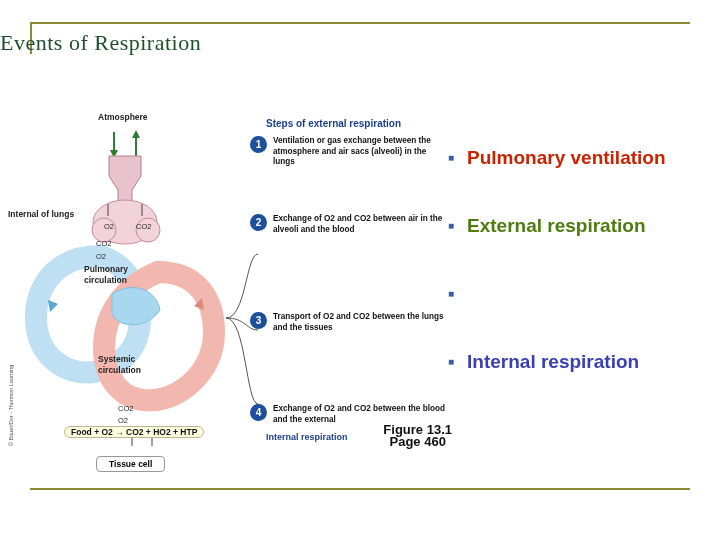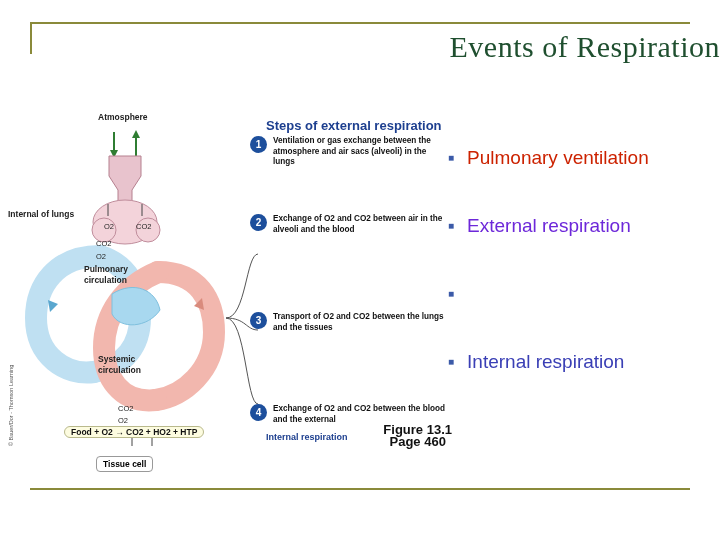--- a/index.html
+++ b/index.html
@@ -42,23 +42,23 @@
     top: 488px;
     width: 660px;
     height: 0;
     border-top: 2px solid #8a8a3a;
   }
   .title {
     position: absolute;
     left: 0;
     top: 30px;
     width: 720px;
-    text-align: right;
+    text-align: left;
     font-family: "Liberation Serif", serif;
-    font-size: 30px;
+    font-size: 22px;
     color: #1f4f2f;
     letter-spacing: 0.5px;
     white-space: nowrap;
   }
   
   .bullets {
     position: absolute;
     left: 448px;
     top: 146px;
     width: 272px;
@@ -71,26 +71,26 @@
   }
   .bullet-marker {
     color: #3b5aa8;
     font-size: 10px;
     line-height: 24px;
     margin-right: 13px;
     flex: 0 0 auto;
   }
   .bullet-text {
     font-size: 19px;
-    font-weight: normal;
+    font-weight: bold;
     line-height: 24px;
     white-space: nowrap;
   }
   .c-red { color: #cc2200; }
-  .c-blue { color: #6d28d9; text-align: center; }
+  .c-blue { color: #4d7c0f; text-align: center; }
   .c-green { color: #1f7a3a; }
   .c-indigo { color: #3a3fb5; }
 
   
   .figure {
     position: absolute;
     left: 8px;
     top: 92px;
     width: 452px;
     height: 378px;
@@ -102,21 +102,21 @@
     font-size: 8.5px;
     color: #222;
     font-weight: bold;
     white-space: nowrap;
   }
   .fig-label.sm { font-size: 7.5px; font-weight: normal; }
   .steps-head {
     position: absolute;
     left: 258px;
     top: 14px;
-    font-size: 13px;
+    font-size: 10px;
     font-weight: bold;
     color: #1d3f8f;
     white-space: nowrap;
   }
   .step {
     position: absolute;
     display: flex;
     align-items: flex-start;
   }
   .step-num {
@@ -179,21 +179,21 @@
     border-radius: 9px;
     padding: 0 6px;
     white-space: nowrap;
   }
   .tissue-box {
     position: absolute;
     left: 88px;
     top: 352px;
     border: 1px solid #999;
     border-radius: 4px;
-    padding: 2px 6px;
+    padding: 2px 12px;
     font-size: 8.5px;
     font-weight: bold;
     background: #fff;
   }
   svg { display: block; }
 </style>
 </head>
 <body>
 
 <div class="slide">

